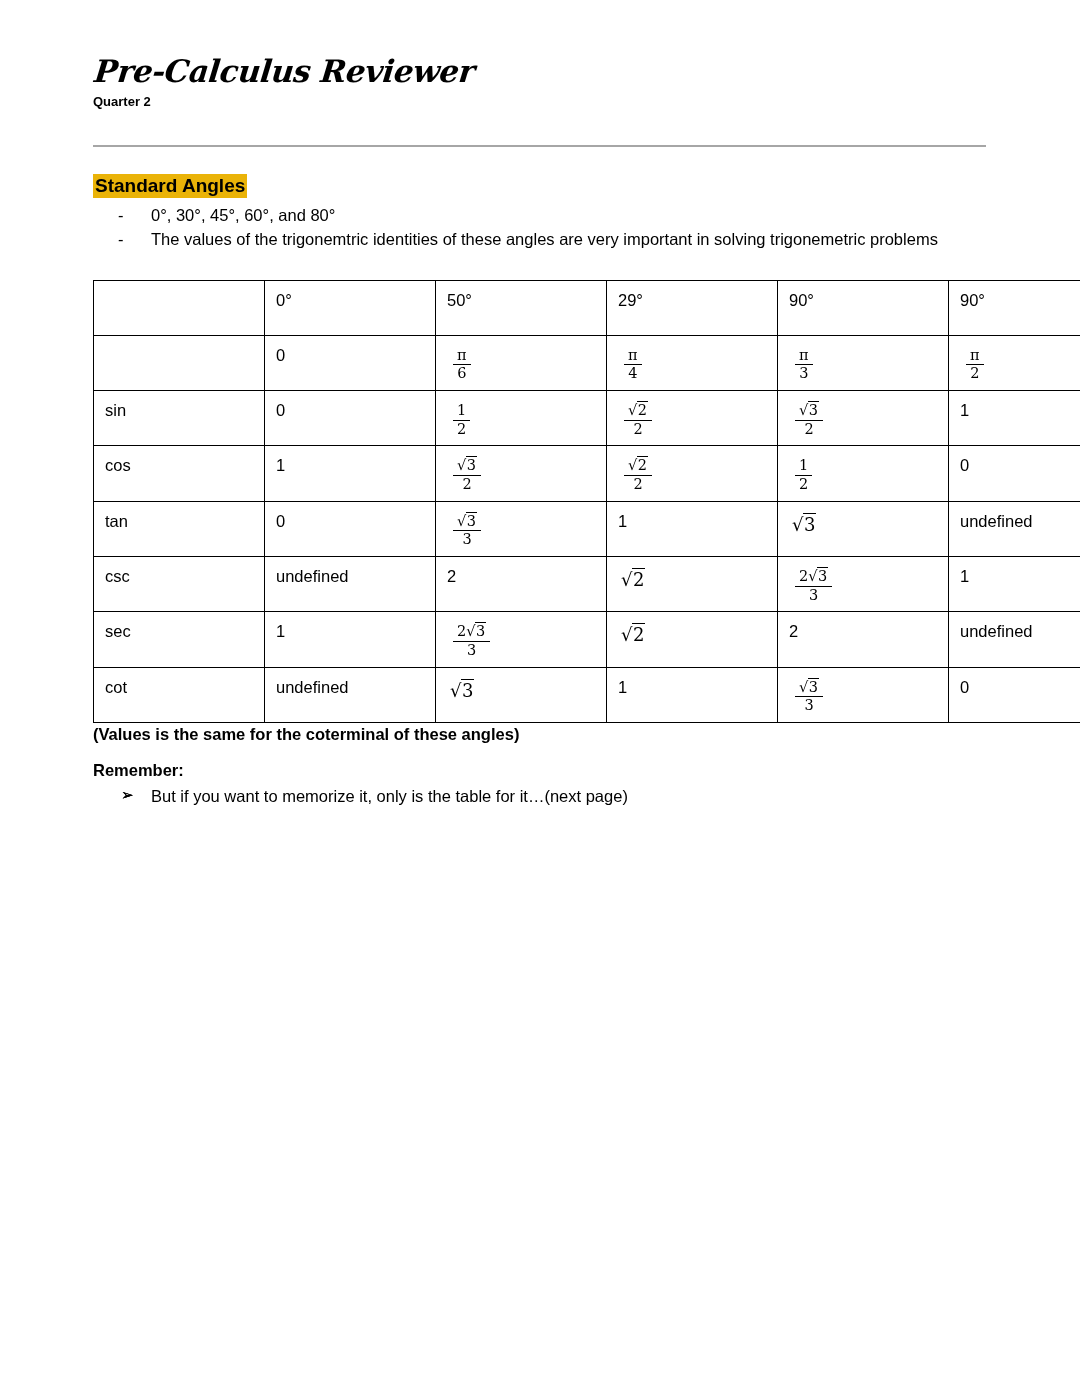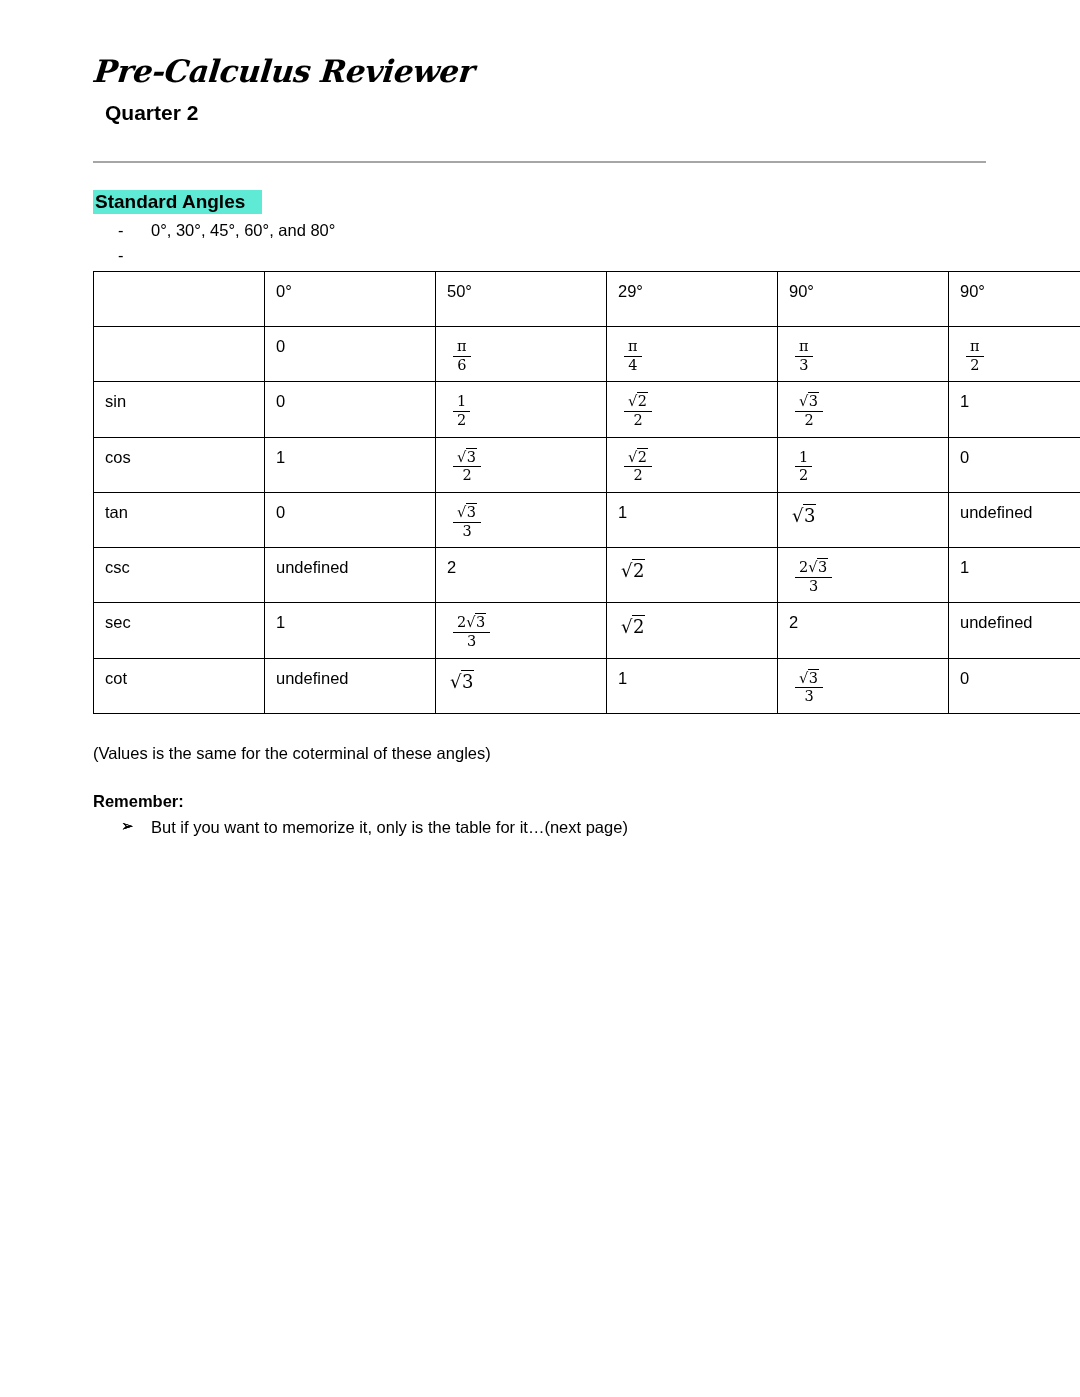--- a/index.html
+++ b/index.html
@@ -40,42 +40,42 @@
     font-size: 31px;
     letter-spacing: -0.5px;
     line-height: 1.05;
     margin: 0 0 6px 0;
     transform: skewX(-6deg);
     transform-origin: left bottom;
   }
   .doc-subtitle {
     font-family: "Liberation Sans", sans-serif;
     font-weight: bold;
-    font-size: 21px;
+    font-size: 13px;
     line-height: 1.2;
-    margin: 12px;
+    margin: 0;
   }
 
   .rule {
     margin-top: 36px;
     height: 2px;
     background: #a6a6a6;
     width: 893px;
   }
 
   
   .section-head {
     margin-top: 27px;
     font-weight: bold;
     font-size: 19px;
     line-height: 1.25;
   }
   .hl {
-    background: #5eead4;
-    padding: 1px 17px 2px 2px;
+    background: #eab308;
+    padding: 1px 2px 2px 2px;
   }
 
   ul.dash-list {
     list-style: none;
     margin: 6px 0 0 0;
     padding: 0;
   }
   ul.dash-list > li {
     position: relative;
     padding-left: 58px;
@@ -143,27 +143,26 @@
     font-family: "DejaVu Serif", serif;
     font-size: 18px;
     vertical-align: middle;
     position: relative;
     top: 2px;
     margin-left: 3px;
   }
 
   
   .note-bold {
-    margin-top: 28px;
-    font-weight: normal;
+    font-weight: bold;
     font-size: 16.5px;
     line-height: 1.4;
   }
   .remember {
-    margin-top: 25px;
+    margin-top: 13px;
     font-weight: bold;
     font-size: 16.5px;
     line-height: 1.4;
   }
   ul.arrow-list {
     list-style: none;
     margin: 3px 0 0 0;
     padding: 0;
   }
   ul.arrow-list > li {
@@ -198,20 +197,21 @@
       <span class="hl">Standard Angles</span>
     </div>
 
     <ul class="dash-list">
       <li>
         <span class="marker">-</span>
         <span>0°, 30°, 45°, 60°, and 80°</span>
       </li>
       <li>
         <span class="marker">-</span>
+        <span>The values of the trigonemtric identities of these angles are very important in solving trigonemetric problems</span>
       </li>
     </ul>
 
     <table class="trig">
       <tbody>
         <tr>
           <td class="lbl"></td>
           <td class="colv">0°</td>
           <td class="colv">50°</td>
           <td class="colv">29°</td>

